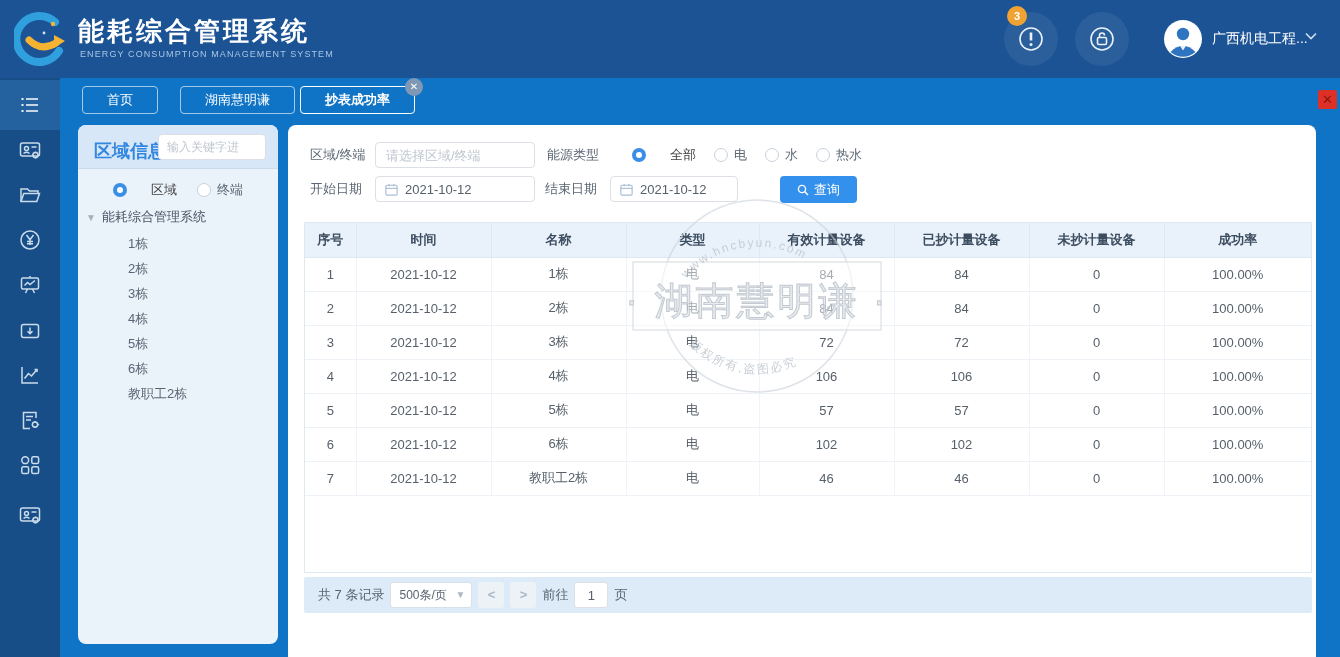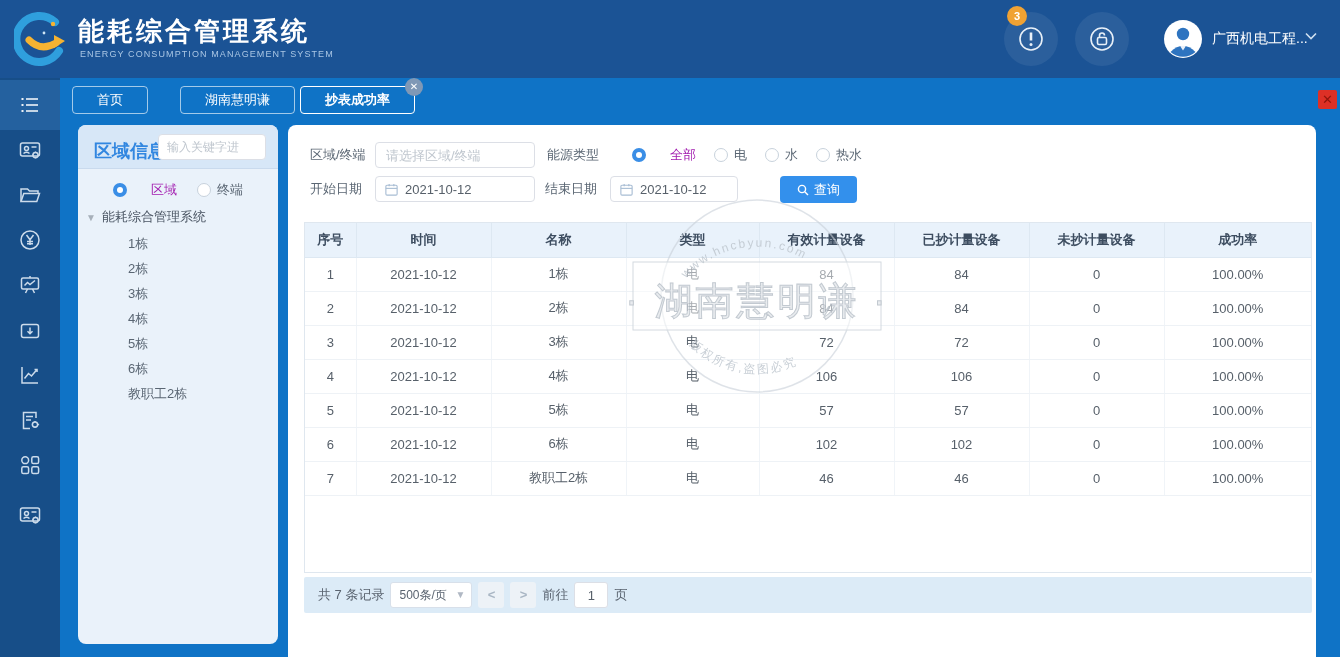--- a/index.html
+++ b/index.html
@@ -44,21 +44,21 @@
     background:#EAF2FA; border-radius:8px; overflow:hidden; }
   .tree-hd { position:absolute; left:0; top:0; width:200px; height:44px; background:#D7E7F7;
     border-bottom:1px solid rgba(120,150,180,.15); }
   .tree-title { position:absolute; left:16px; top:14px; color:#3287E0; font-size:18px; font-weight:bold; }
   .tree-search { position:absolute; left:80px; top:9px; width:108px; height:26px; border:1px solid #DCDFE6;
     border-radius:4px; background:#fff; font-size:12px; padding:0 8px; color:#15803d; }
   .tree-search::placeholder { color:#BFC6CE; }
   .radio-row { position:absolute; left:0; top:56px; width:200px; display:flex; justify-content:center; gap:20px; }
   .radio-opt { display:inline-flex; align-items:center; gap:6px; font-size:13px; color:#5A6673; cursor:pointer; }
   .radio-opt .rdot { width:14px; height:14px; border-radius:50%; background:#fff; border:1px solid #C8D2DC; display:inline-block; }
-  .radio-opt.sel { color:#a21caf;gap:24px; }
+  .radio-opt.sel { color:#404040;gap:24px; }
   .radio-opt.sel .rdot { background:#3A8EE6; border-color:#3A8EE6; box-shadow:inset 0 0 0 3.5px #3A8EE6, inset 0 0 0 10px #fff; }
   .radio-opt.sel .rdot { background:#3A8EE6; border:4px solid #3A8EE6; box-shadow:none; }
   .radio-opt.sel .rdot::after { content:""; display:block; width:6px; height:6px; margin:0; border-radius:50%; background:#fff; }
   .tree-root { position:absolute; left:8px; top:80px; height:24px; display:flex; align-items:center; gap:6px; cursor:pointer; }
   .tree-caret { color:#A7B0BA; font-size:10px; }
   .tree-root-label { color:#4A5563; font-size:13px; }
   .tree-kids { position:absolute; left:50px; top:106px; }
   .tree-child { height:25px; line-height:25px; font-size:13px; color:#5A6673; cursor:pointer; }
 
   
@@ -213,21 +213,21 @@
         <line x1="13.5" y1="9" x2="18.5" y2="9"></line>
       <circle cx="17.5" cy="17" r="2.6"></circle>
         <path d="M17.5 13.6 v1 M17.5 19.4 v1 M14.4 17 h1 M20.6 17 h1" stroke-width="1.4"></path>
     </svg>
   </div>
 </div>
 
 <div class="main">
 
   <div class="tabbar">
-    <div class="tab" style="left:12px"><span>首页</span></div>
+    <div class="tab" style="left:22px"><span>首页</span></div>
     <div class="tab" style="left:120px"><span>湖南慧明谦</span></div>
     <div class="tab active" style="left:240px">
       <span>抄表成功率</span>
       <span class="tab-badge">✕</span>
     </div>
     <div class="closeall">✕</div>
   </div>
 
   <div class="tree-card">
     <div class="tree-hd">

